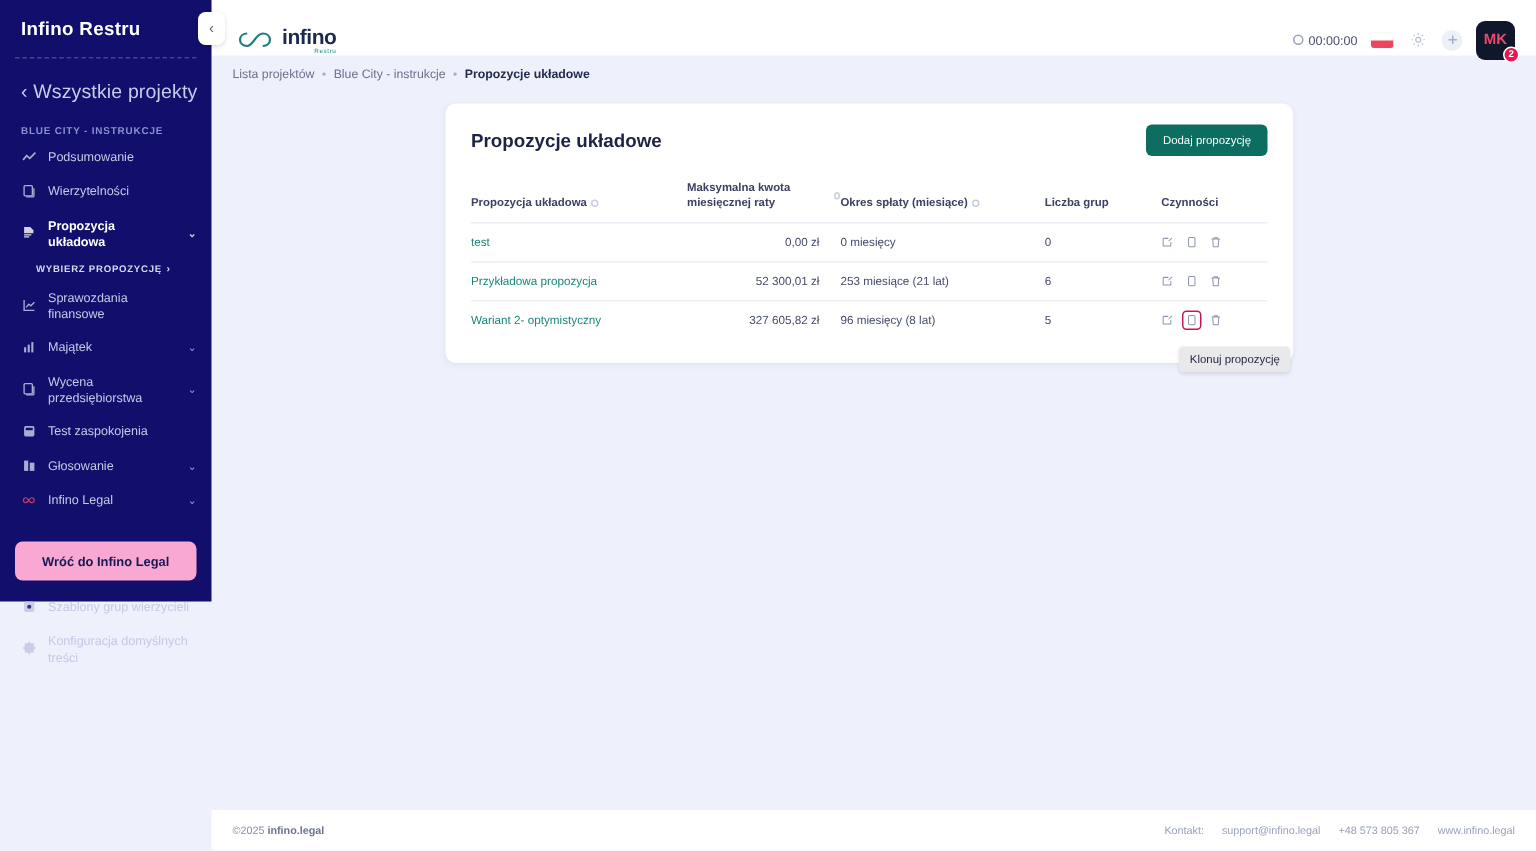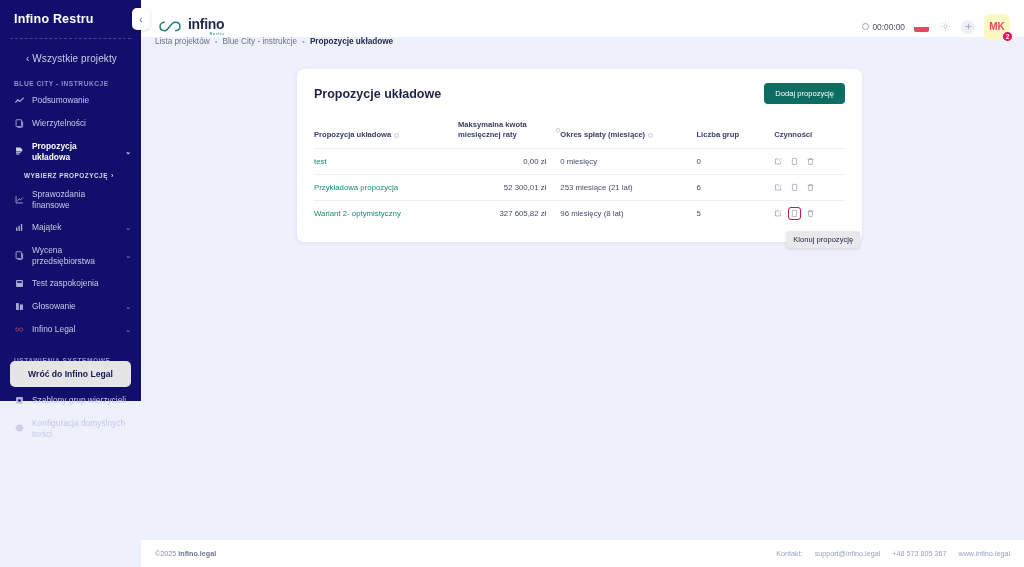--- a/index.html
+++ b/index.html
@@ -31,23 +31,22 @@
   }
   .collapse-btn {
     position: absolute; top: 8px; right: -9px;
     width: 18px; height: 22px; border-radius: 5px;
     background: #ffffff; color: #5b6080;
     display: flex; align-items: center; justify-content: center;
     font-size: 10px; box-shadow: 0 1px 3px rgba(0,0,0,.15);
     cursor: pointer; z-index: 20;
   }
   .back-projects {
-    font-size: 10px; color: #c9cbe8; padding: 14px 0 0 14px; cursor: pointer;
+    font-size: 13px; color: #c9cbe8; padding: 14px 0 0 14px; cursor: pointer;
     letter-spacing: .1px;
-    margin-left: 12px;
   }
   .section-label {
     font-size: 6.6px; letter-spacing: .55px; color: #8b8fd0;
     padding: 16px 0 2px 14px; text-transform: uppercase; font-weight: bold;
   }
   .nav-item {
     display: flex; align-items: center; gap: 7px;
     padding: 6px 10px 6px 14px; font-size: 8.4px;
     color: #c5c8e6; cursor: pointer; position: relative; min-height: 22px;
   }
@@ -63,21 +62,21 @@
   .sub-label {
     font-size: 6.4px; font-weight: bold; letter-spacing: .5px;
     color: #d5d7ef; padding: 4px 0 4px 24px; text-transform: uppercase;
     cursor: pointer;
   }
   .sub-label .arrow { font-size: 7px; padding-left: 3px; }
   .sidebar-bottom {
     position: absolute; left: 10px; right: 10px; bottom: 14px;
   }
   .back-legal-btn {
-    background: #e5e5e5; color: #161a52; border-radius: 5px;
+    background: #f9a8d4; color: #161a52; border-radius: 5px;
     text-align: center; font-size: 8.6px; font-weight: bold;
     padding: 8px 0; cursor: pointer;
   }
 
   
   .main { flex: 1 1 auto; height: 567px; display: flex; flex-direction: column; background: #eef1fb; }
   .topbar {
     height: 37px; background: #ffffff; display: flex; align-items: center;
     justify-content: space-between; padding: 16px 14px 0 16px; flex: 0 0 37px;
   }
@@ -95,34 +94,34 @@
   .flag .w { height: 50%; background: #ffffff; }
   .flag .r { height: 50%; background: #e8475f; }
   .icon-btn {
     width: 14px; height: 14px; border-radius: 50%;
     display: flex; align-items: center; justify-content: center;
     color: #b9bed4; cursor: pointer; font-size: 10px;
   }
   .icon-btn.filled { background: #eef0f7; color: #a8aec8; }
   .avatar-wrap { position: relative; width: 26px; height: 26px; }
   .avatar {
-    width: 26px; height: 26px; border-radius: 6px; background: #fef9c3;
+    width: 26px; height: 26px; border-radius: 6px; background: #0f172a;
     color: #e8486a; font-size: 10px; font-weight: bold;
     display: flex; align-items: center; justify-content: center; cursor: pointer;
   }
   .avatar-badge {
     position: absolute; right: -3px; bottom: -2px;
     width: 11px; height: 11px; border-radius: 50%;
     background: #e2194f; color: #fff; font-size: 6.5px; font-weight: bold;
     display: flex; align-items: center; justify-content: center;
     border: 1.5px solid #ffffff;
   }
 
   .breadcrumb {
-    height: 24px; display: flex; align-items: flex-start; gap: 5px;
+    height: 24px; display: flex; align-items: center; gap: 5px;
     padding-left: 14px; font-size: 8.2px; color: #6a708e; flex: 0 0 24px;
   }
   .breadcrumb .crumb { cursor: pointer; }
   .breadcrumb .sep { color: #a7adc6; font-size: 8px; }
   .breadcrumb .crumb.current { color: #242a4d; font-weight: bold; cursor: default; }
 
   .content { flex: 1 1 auto; position: relative; padding: 12px 0 0 0; }
 
   .card {
     position: absolute; left: 156px; top: 8px; width: 565px;

